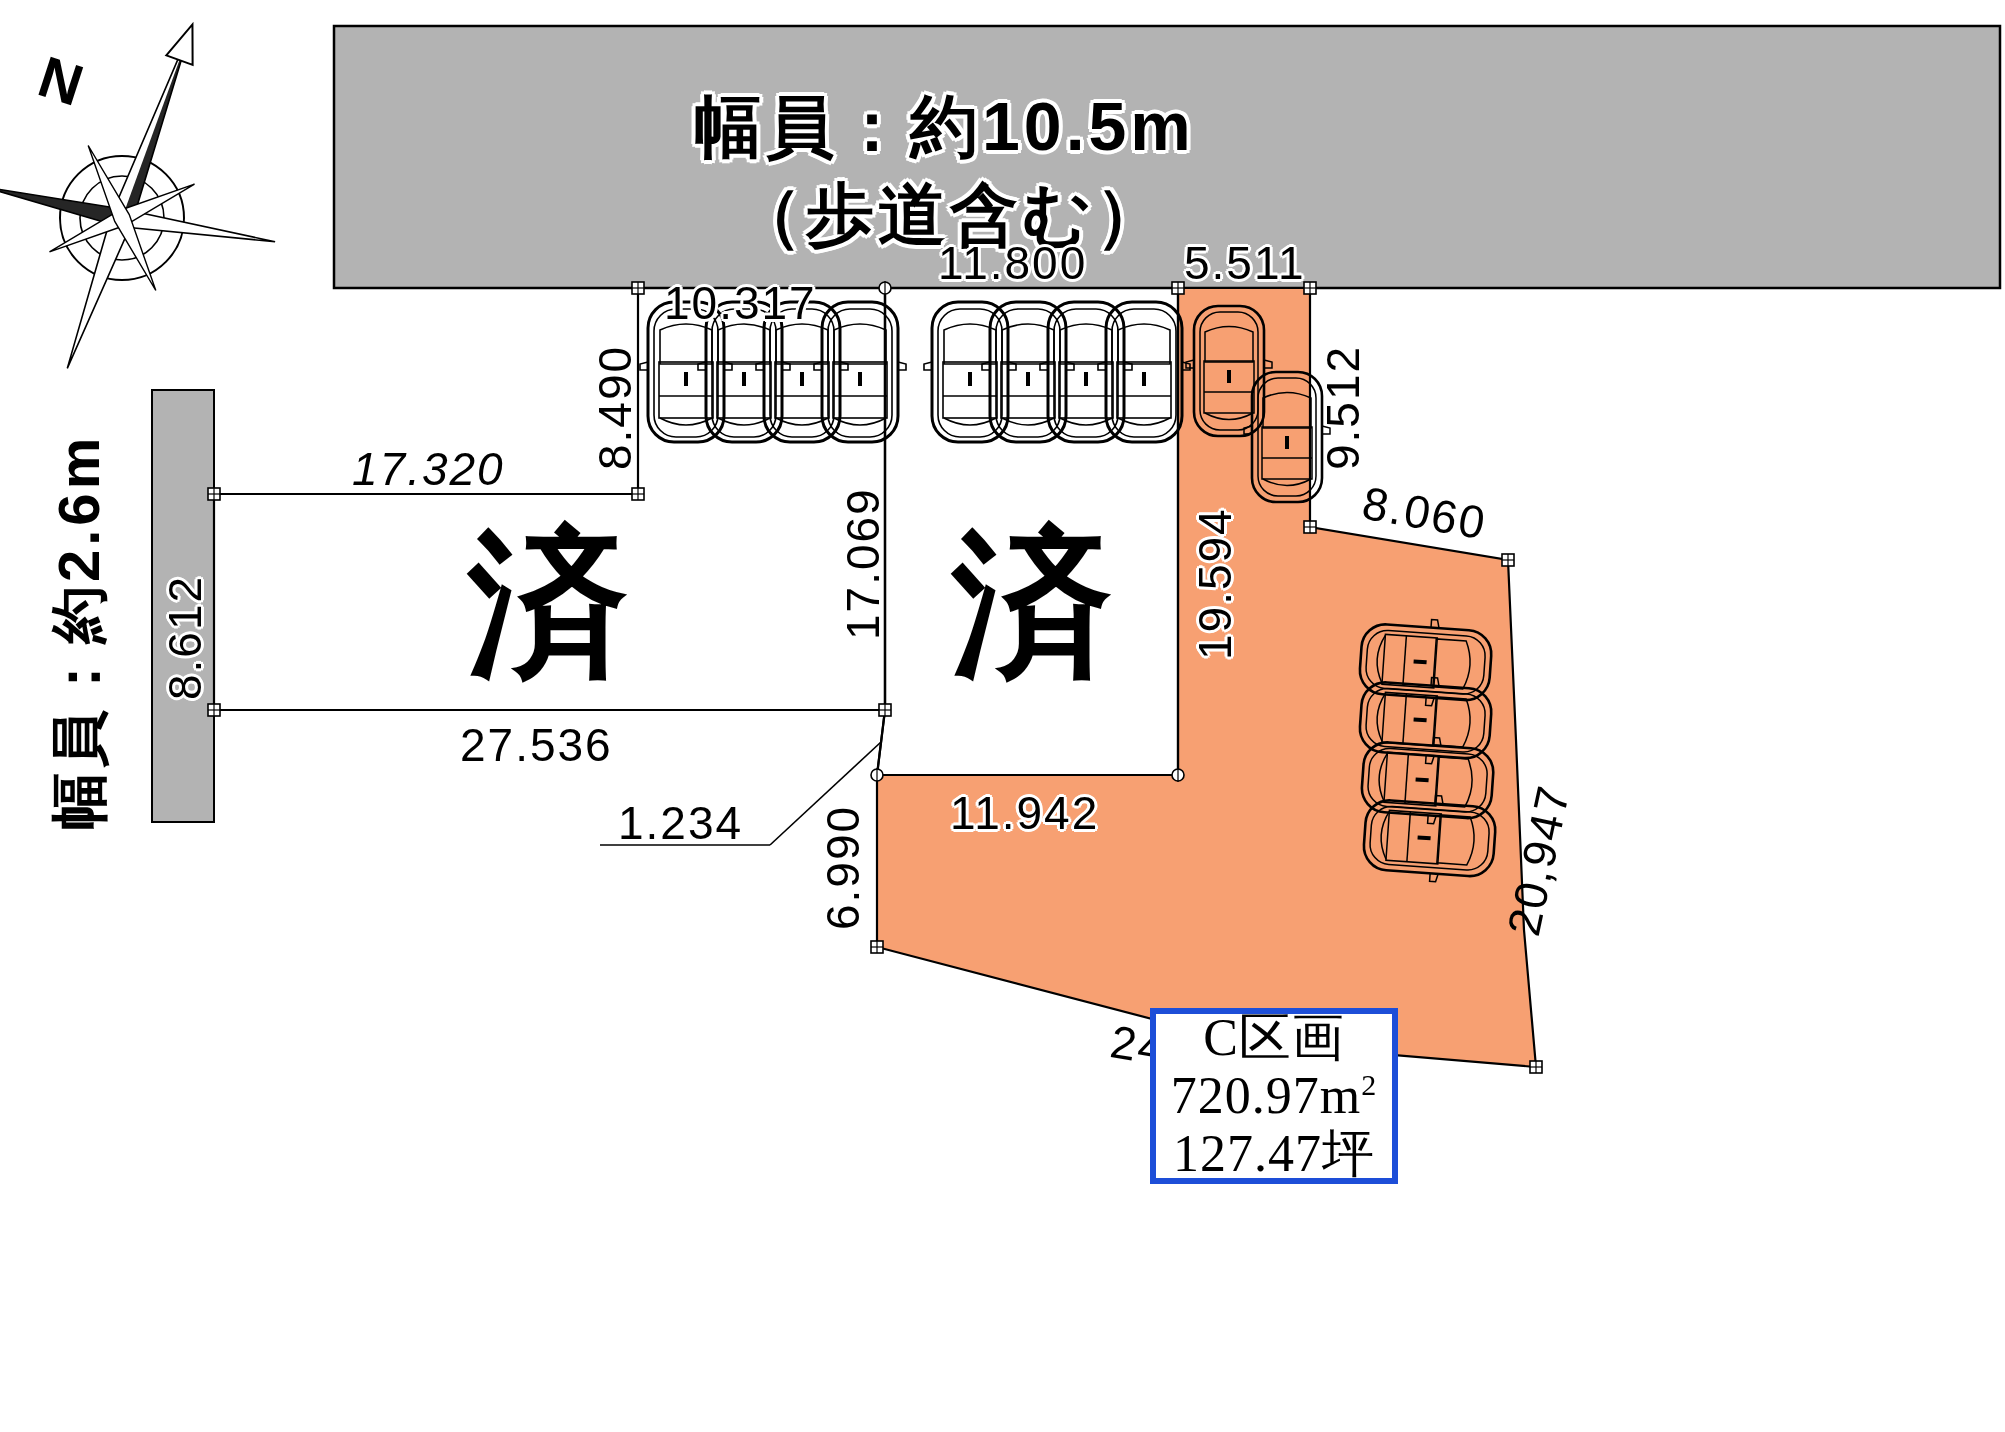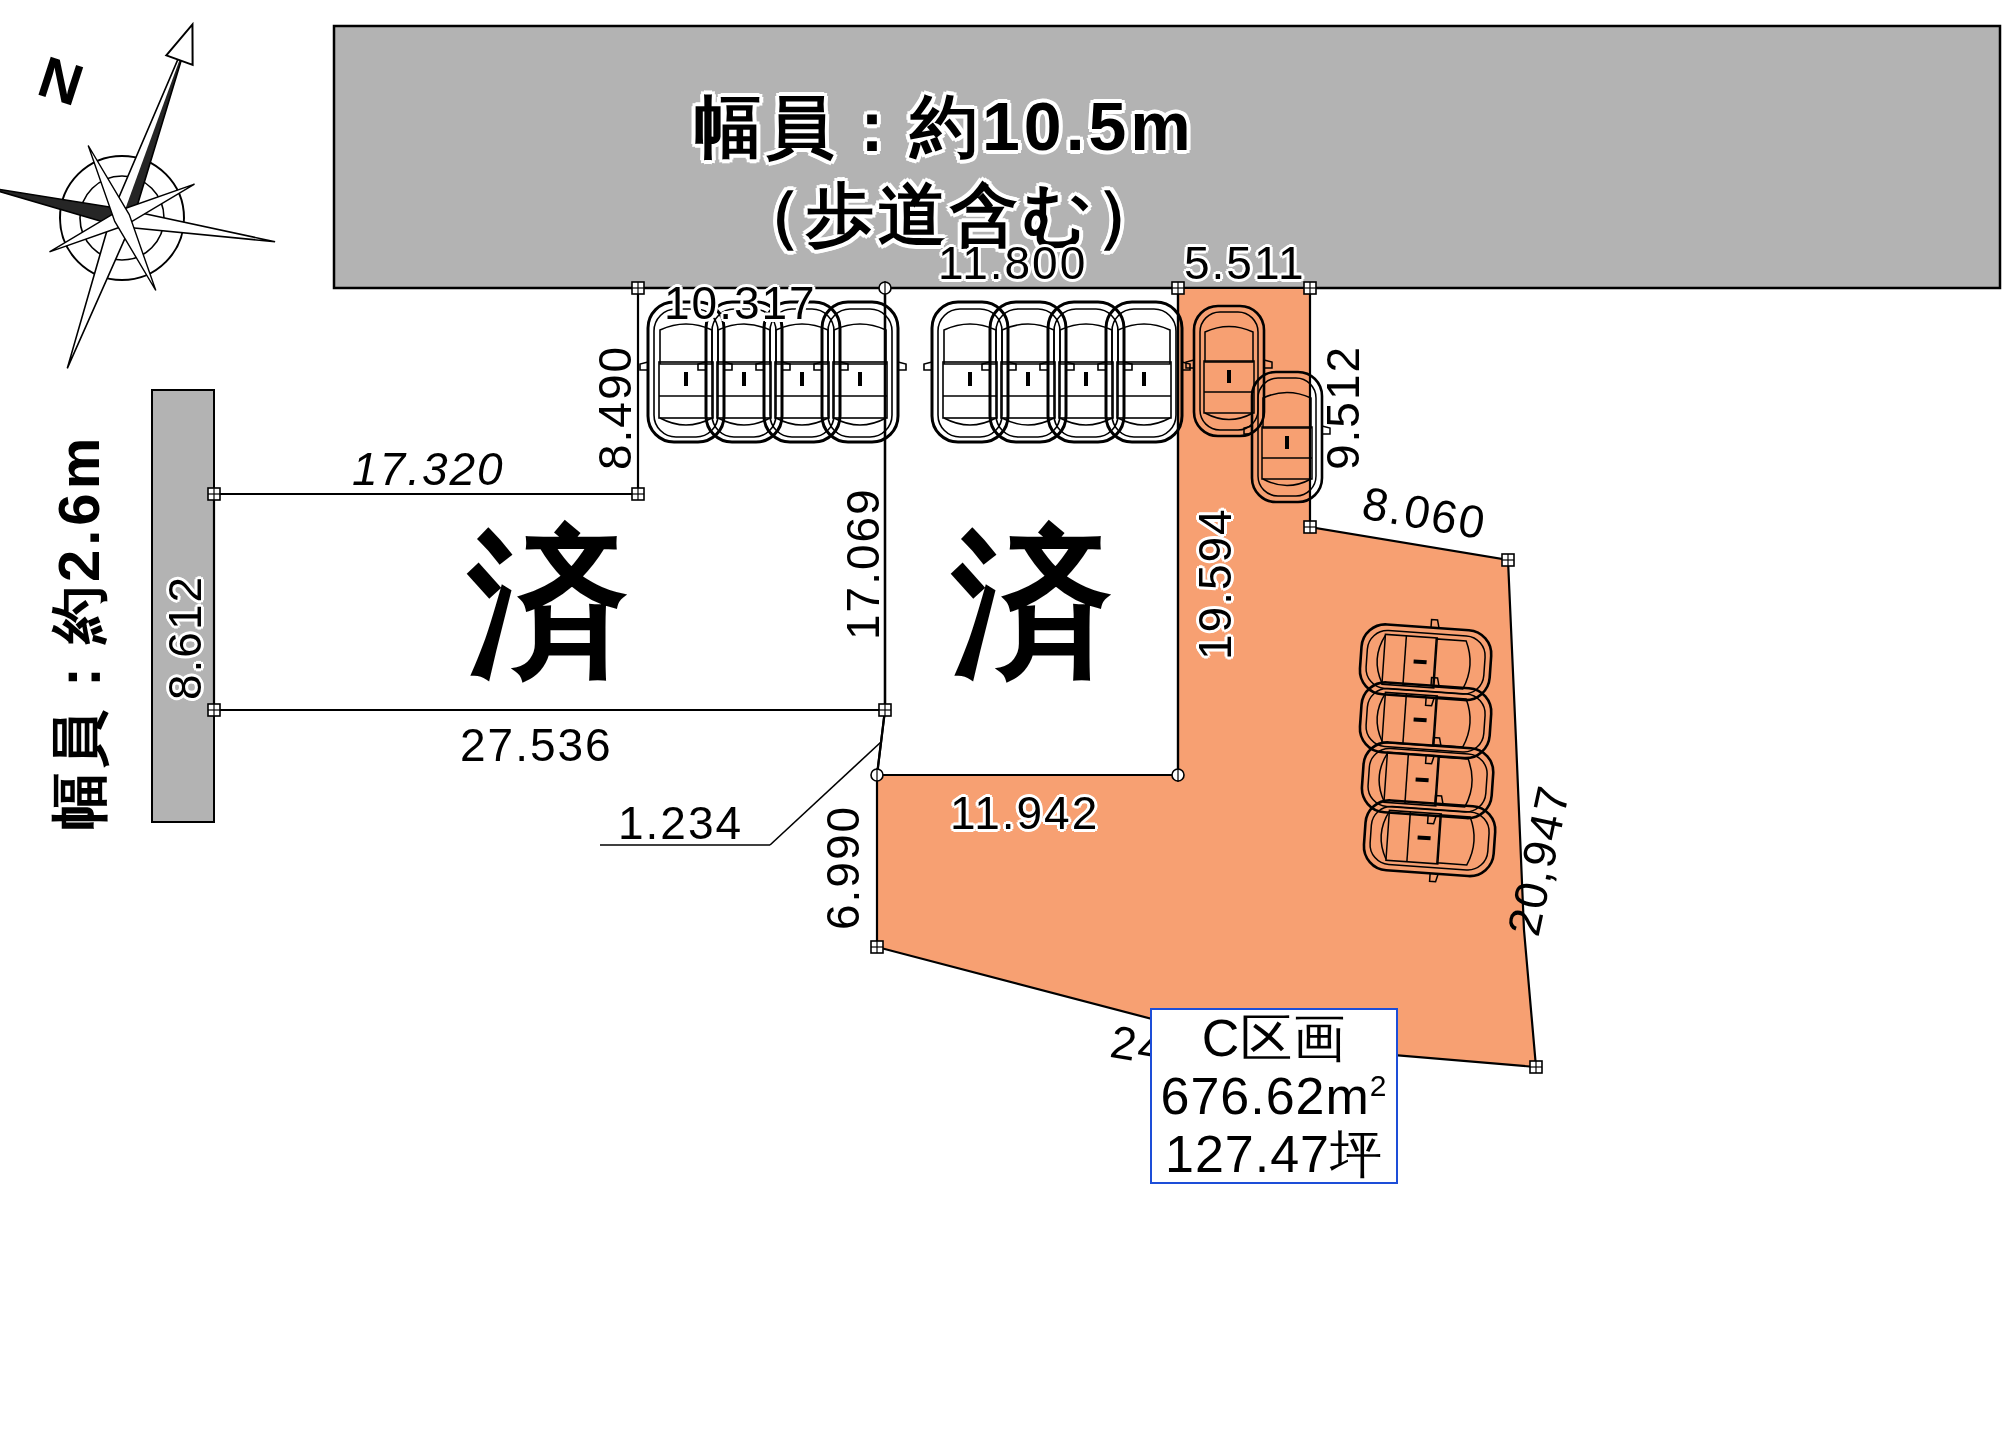--- a/index.html
+++ b/index.html
@@ -55,27 +55,28 @@
        4px 0 0 #fff, -4px 0 0 #fff, 0 4px 0 #fff, 0 -4px 0 #fff;
   }
   .sold-mark {
     font-size: 160px;
     font-weight: 700;
     font-family: "DejaVu Sans", "Liberation Sans", sans-serif;
   }
   .infobox {
     position: absolute;
     background: #ffffff;
-    border: 2px solid #1d4ed8;
+    border: 6px solid #1d4ed8;
     box-sizing: border-box;
     display: flex;
     flex-direction: column;
     align-items: center;
     justify-content: center;
     padding: 6px 10px;
+    font-family: Liberation Serif, serif;
   }
   .infobox div {
     font-size: 52px;
     line-height: 1.12;
     letter-spacing: 1px;
     white-space: nowrap;
   }
   .sup { font-size: 30px; vertical-align: super; }
 </style>
 </head>
@@ -287,18 +288,18 @@
 
   <div class="lbl rot90" style="left:50px; top:830px; font-size:58px; font-weight:700; letter-spacing:4px;">幅員：約2.6m</div>
   <div class="lbl dim dim-halo rot90" style="left:162px; top:700px;">8.612</div>
 
   <div class="lbl sold-mark" style="left:468px; top:524px;">済</div>
   <div class="lbl sold-mark" style="left:952px; top:524px;">済</div>
 
   <div class="infobox" style="left:1150px; top:1008px; width:248px; height:176px;">
     <div>C区画</div>
     <div>
-      <span>676.62m</span><span class="sup">2</span>
+      <span>720.97m</span><span class="sup">2</span>
     </div>
     <div>127.47坪</div>
   </div>
 
 </div>
 
 </body></html>

